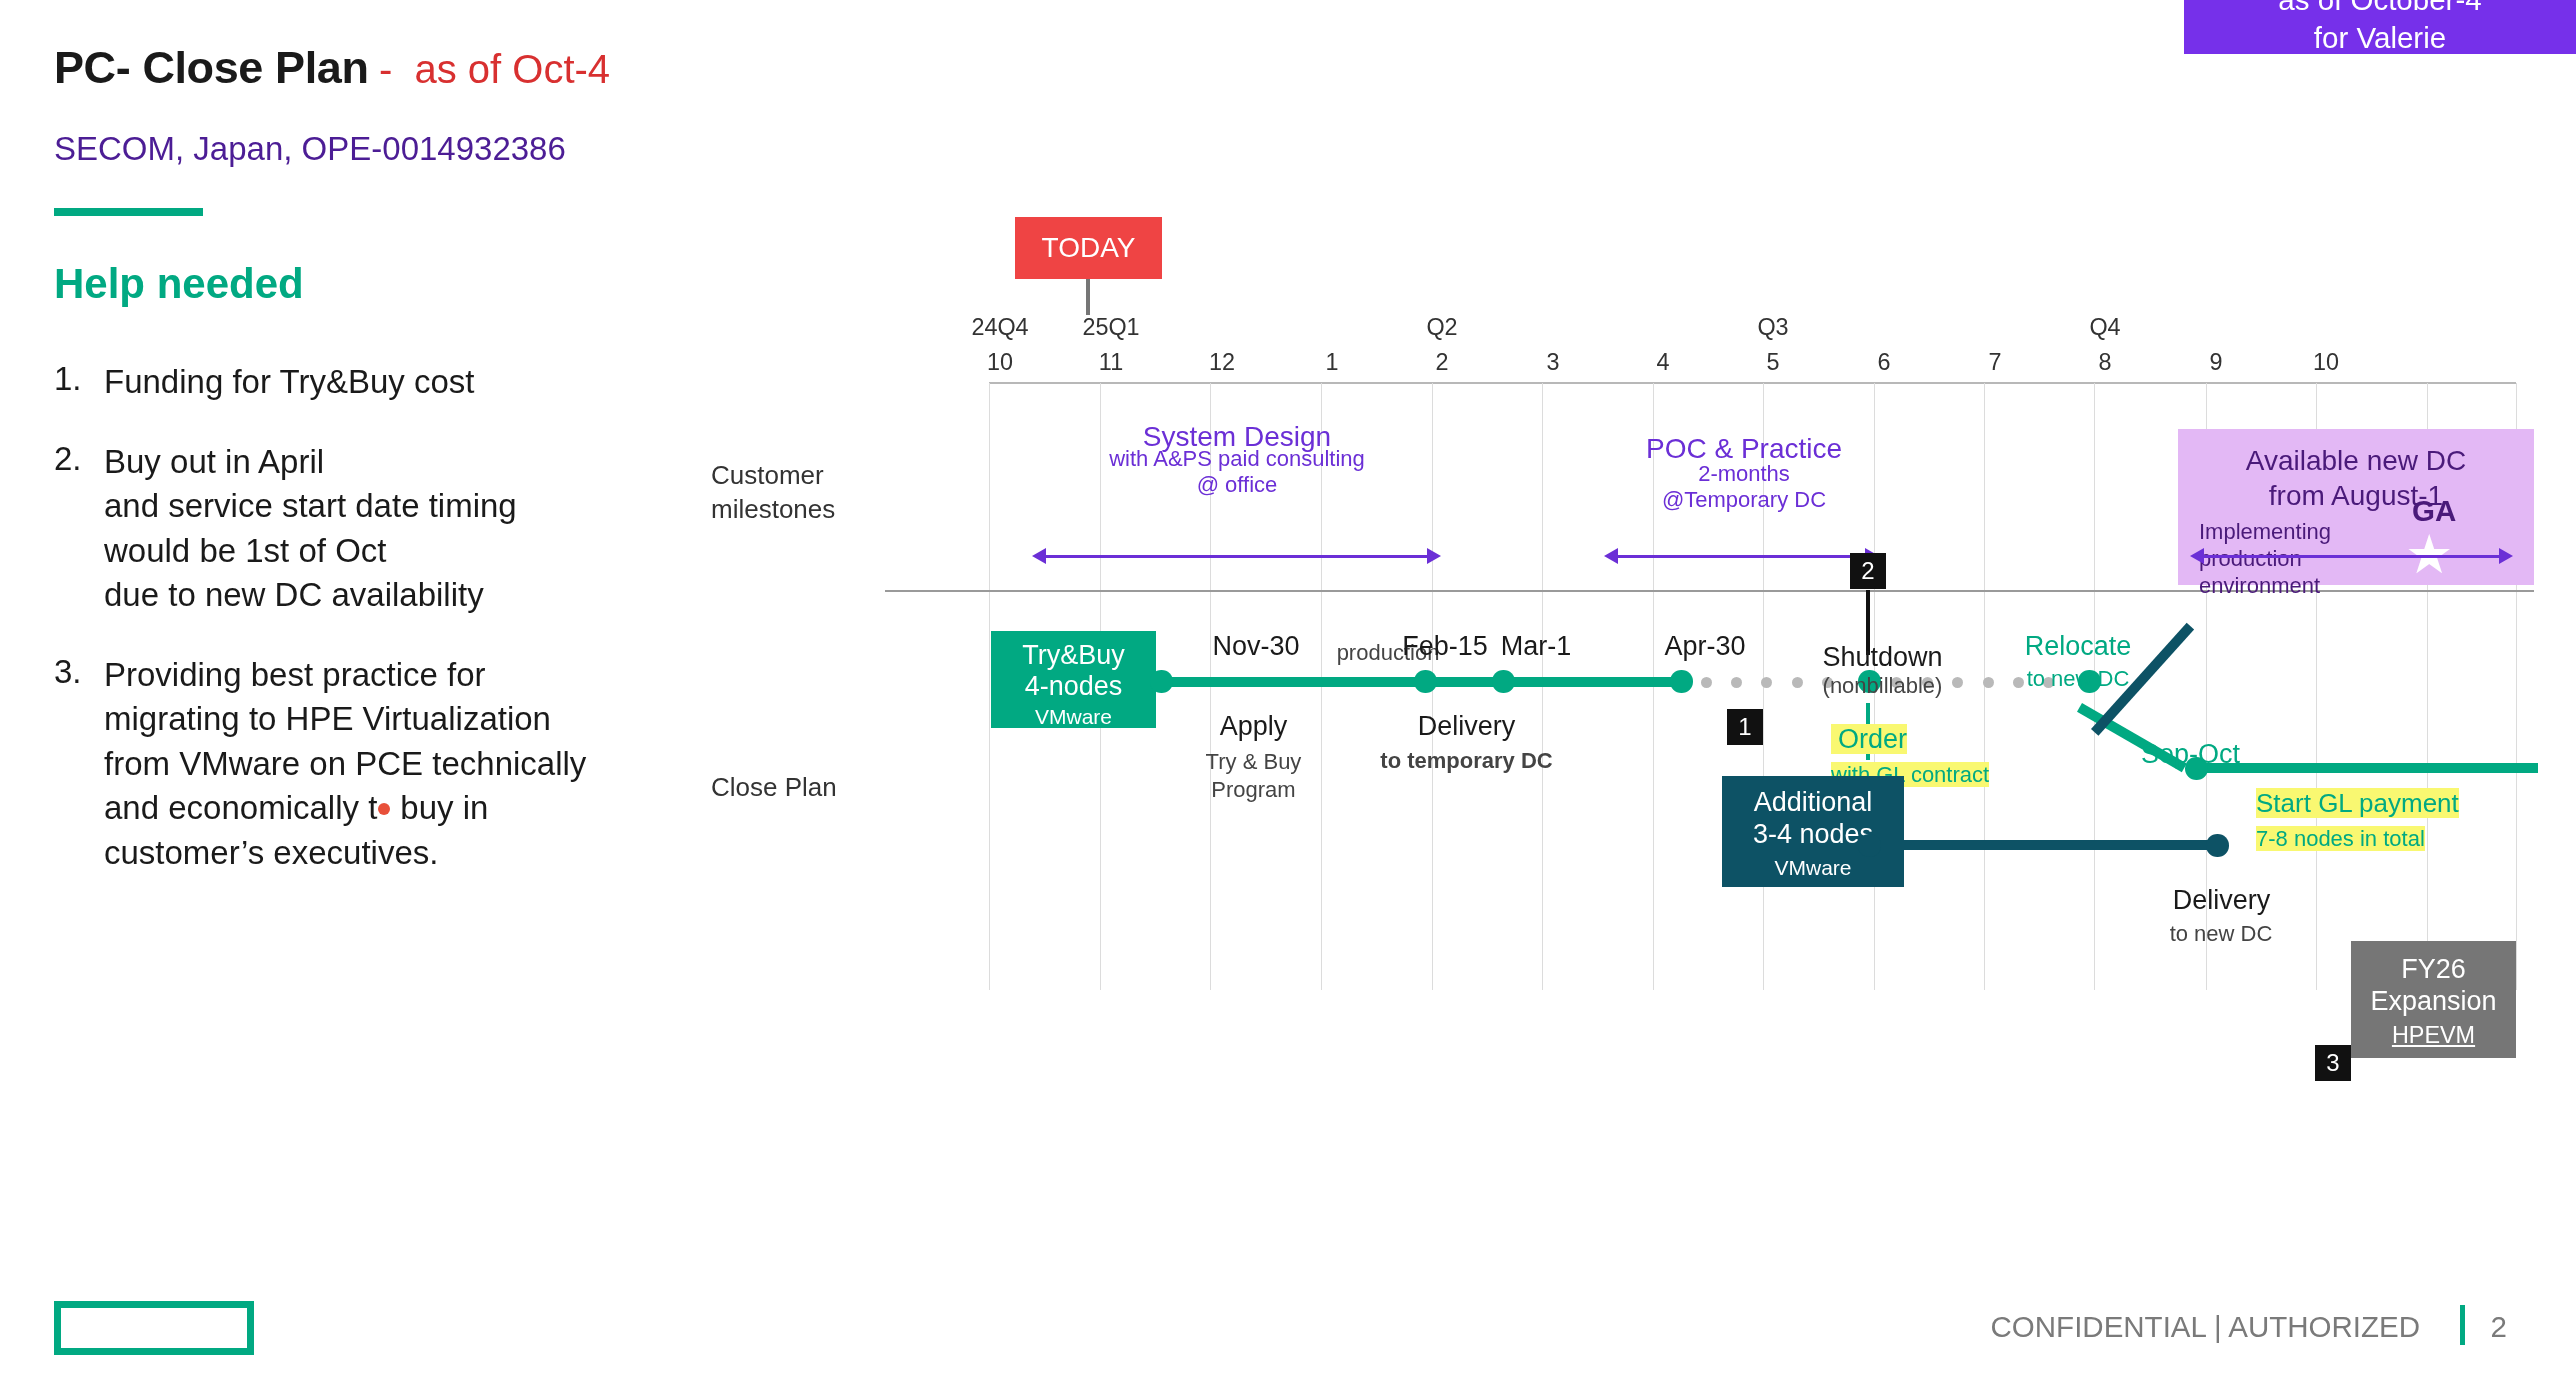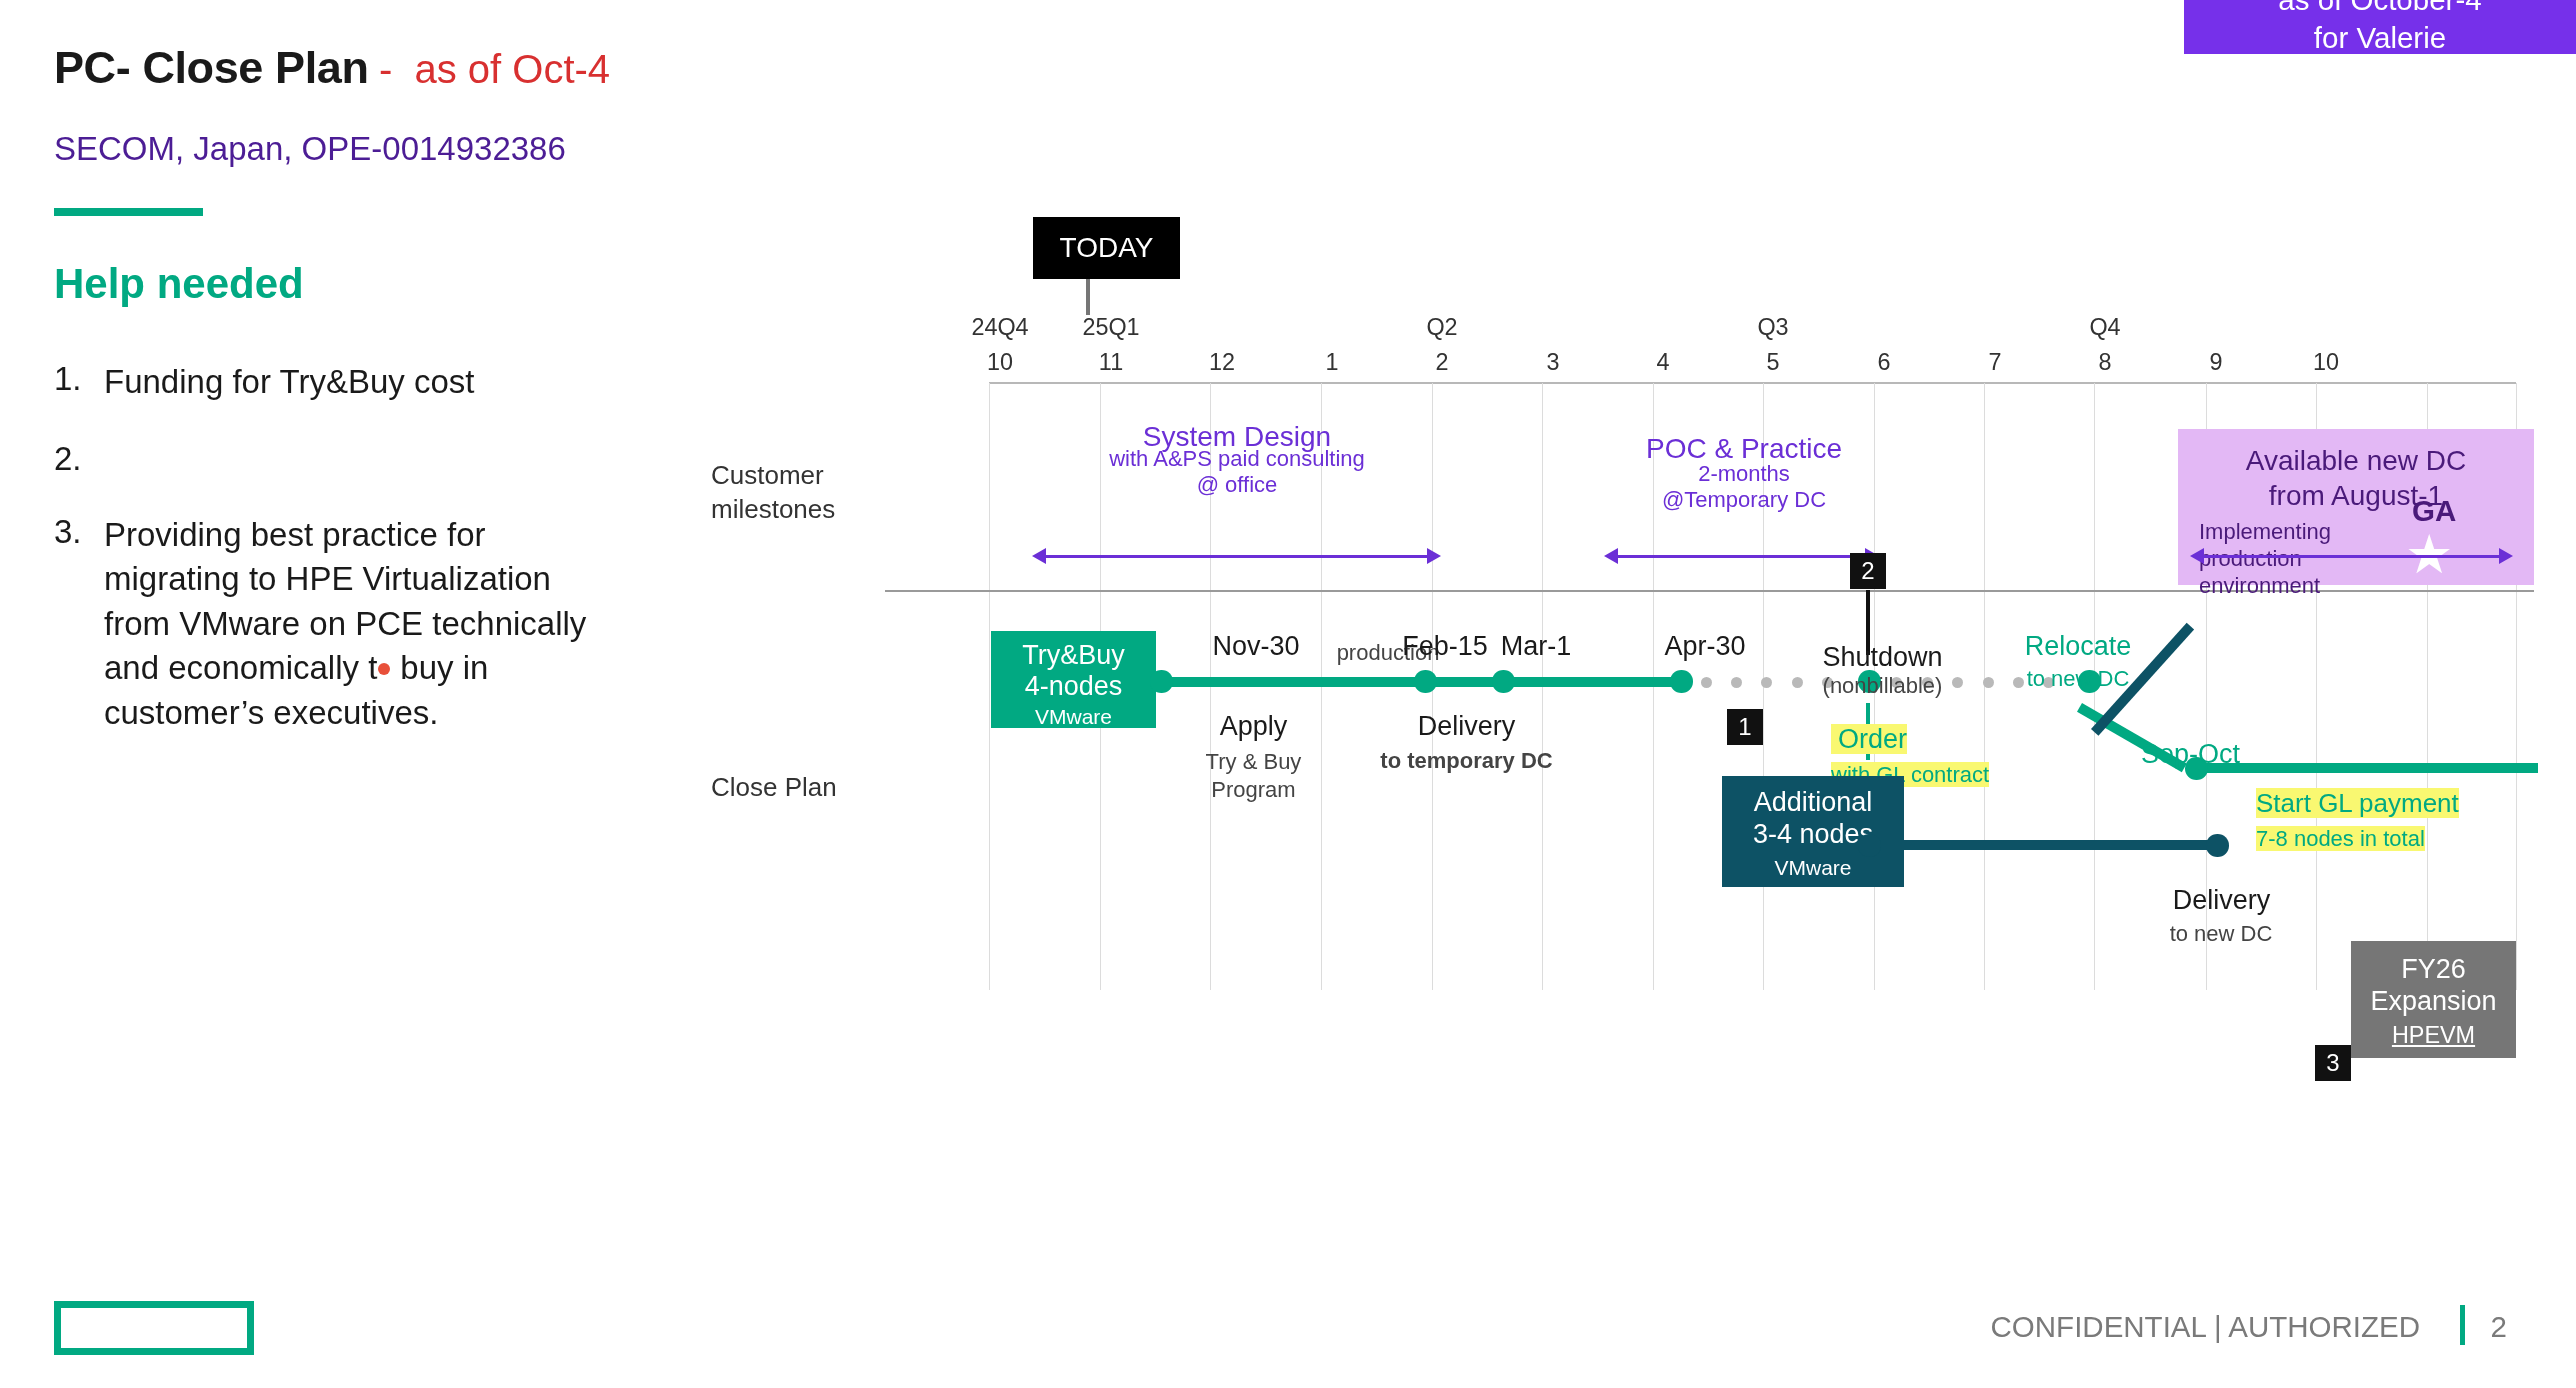--- a/index.html
+++ b/index.html
@@ -29,21 +29,21 @@
   
   #corner-note{
     position:absolute;right:0;top:-24px;width:392px;height:78px;
     background:#7630ea;color:#ffffff;font-size:29.5px;text-align:center;
     line-height:38px;padding-top:5.2px;box-sizing:border-box;
   }
 
   
   #timeline{position:absolute;left:885px;top:208px;width:1649px;height:1032px;}
 
-  #today-flag{position:absolute;left:148px;top:8.7px;width:147px;height:62px;background:#000000;color:#fff;font-size:28px;display:flex;align-items:center;justify-content:center;}
+  #today-flag{position:absolute;left:130px;top:8.7px;width:147px;height:62px;background:#ef4444;color:#fff;font-size:28px;display:flex;align-items:center;justify-content:center;}
   #today-stem{position:absolute;left:201px;top:71px;width:3.5px;height:36px;background:#767676;}
 
   
   .qlabel{position:absolute;font-size:23.4px;color:#333;text-align:center;width:78px;}
   .mlabel{position:absolute;font-size:23.4px;color:#333;text-align:center;width:78px;top:141px;}
   #hdr-line{position:absolute;left:104px;top:174px;width:1527px;height:1.7px;background:#b8b8b8;}
 
   .vgrid{position:absolute;top:175px;width:0.9px;height:607px;background:#dcdcdc;}
 
   #mid-rule{position:absolute;left:0px;top:382px;width:1649px;height:1.7px;background:#9a9a9a;}
@@ -120,20 +120,21 @@
   <div id="green-rule"></div>
   <div id="help-needed">Help needed</div>
 
   <div id="bullets">
     <div class="bullet">
       <div class="bullet-num">1.</div>
       <div class="bullet-text">Funding for Try&amp;Buy cost</div>
     </div>
     <div class="bullet">
       <div class="bullet-num">2.</div>
+      <div class="bullet-text">Buy out in April<br>and service start date timing<br>would be 1st of Oct<br>due to new DC availability</div>
     </div>
     <div class="bullet">
       <div class="bullet-num">3.</div>
       <div class="bullet-text">Providing best practice for<br>migrating to HPE Virtualization<br>from VMware on PCE technically<br>and economically t<span class="dot-marker"></span> buy in<br>customer’s executives.</div>
     </div>
   </div>
 
   <div id="timeline">
 
     <div id="today-flag">TODAY</div>

